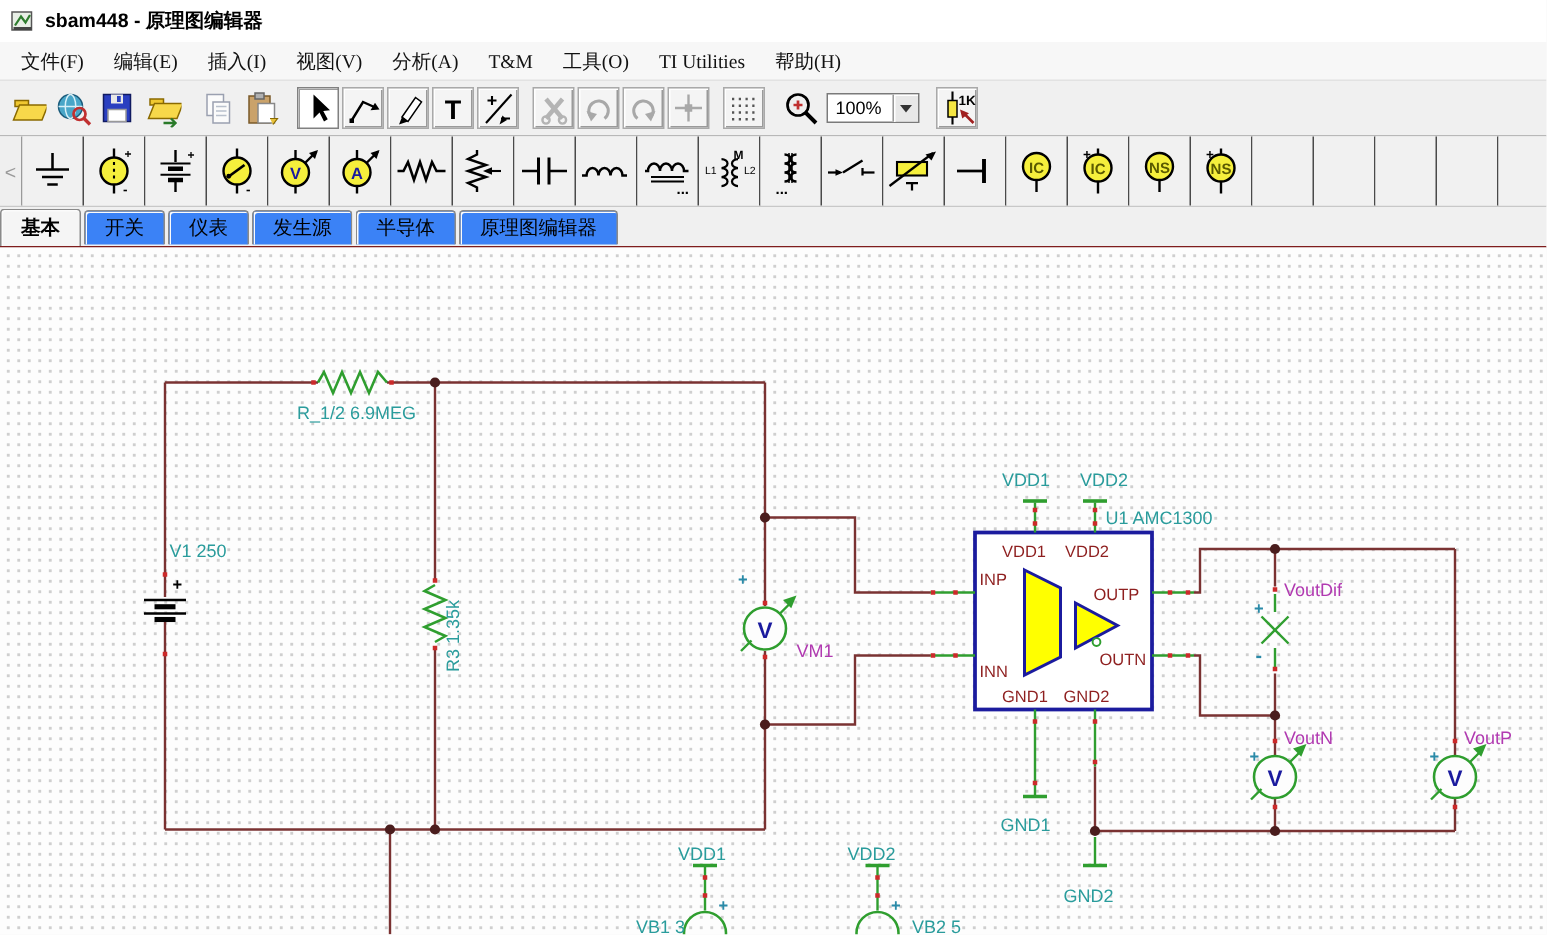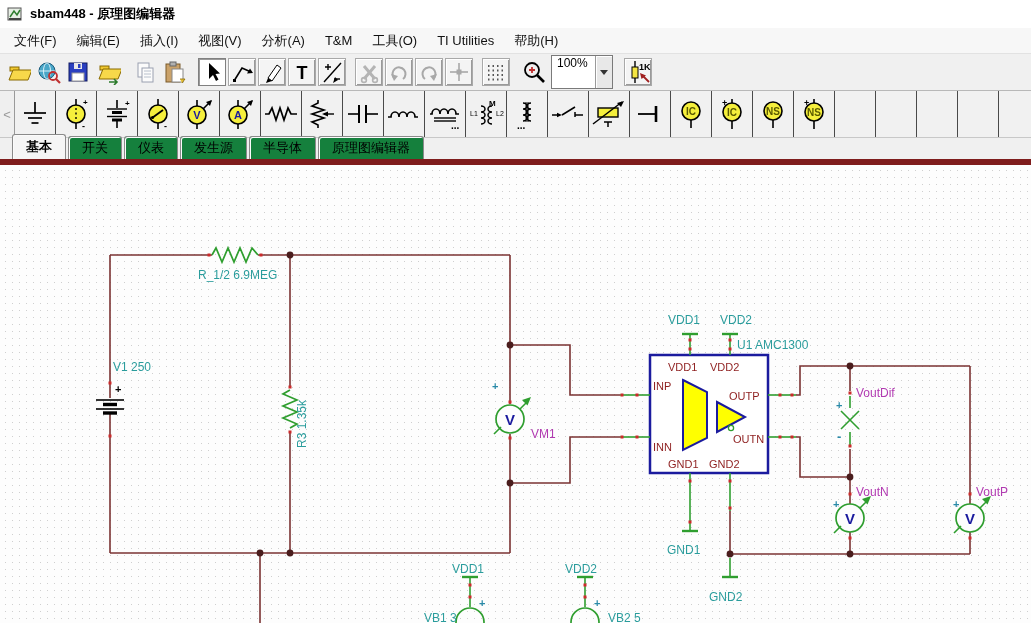--- a/index.html
+++ b/index.html
@@ -6,43 +6,43 @@
   html,body { width:1031px; height:623px; overflow:hidden; }
   body { font-family:"Liberation Sans","DejaVu Sans",sans-serif; background:#fff; position:relative; }
   #app { position:absolute; inset:0; width:1031px; height:623px; background:#f0f0f0; }
 
   
   .titlebar { height:28px; background:#ffffff; display:flex; align-items:center; padding-left:7px; }
   .title-text { font-size:13px; color:#000; margin-left:7px;font-weight:bold; }
 
   
   .menubar { height:26px; background:#f7f7f7; display:flex; align-items:center; padding-left:4px; border-bottom:1px solid #e2e2e2; }
-  .menu-item { font-size:13px; color:#111; padding:3px 10px; cursor:default; }
+  .menu-item { font-size:13px; color:#111; padding:3px 10px; cursor:default;font-family:Liberation Serif, serif; }
 
   
   .toolbar { height:37px; background:#f0f0f0; display:flex; align-items:center; padding-left:3px; border-bottom:1px solid #b8b8b8; }
   .tb-btn { width:28px; height:28px; display:flex; align-items:center; justify-content:center; margin:0 1px; border:1px solid transparent; }
   .tb-btn.raised { border:1px solid #a9a9a9; background:#f4f4f4; box-shadow:inset 1px 1px 0 #ffffff, inset -1px -1px 0 #9a9a9a; }
   .tb-btn.active { background:#ffffff; box-shadow:inset 1px 1px 0 #9a9a9a, inset -1px -1px 0 #ffffff; border:1px solid #808080; }
   .tb-sep { width:7px; height:28px; }
-  .combo { width:62px; height:34px; background:#fff; border:1px solid #7a7a7a; display:flex; align-items:flex-start; margin:0 3px; }
+  .combo { width:62px; height:20px; background:#fff; border:1px solid #7a7a7a; display:flex; align-items:center; margin:0 3px; }
   .combo-text { flex:1; font-size:12px; padding-left:5px; color:#000; }
   .combo-btn { width:17px; height:100%; background:#e8e8e8; border-left:1px solid #9a9a9a; display:flex; align-items:center; justify-content:center; box-shadow:inset 1px 1px 0 #fff; }
   .combo-arrow { width:0; height:0; border-left:4px solid transparent; border-right:4px solid transparent; border-top:5px solid #333; }
 
   
   .compbar { height:47px; background:#f0f0f0; display:flex; align-items:stretch; border-bottom:1px solid #c8c8c8; }
   .comp-scroll { width:15px; display:flex; align-items:center; justify-content:center; color:#9a9a9a; font-size:13px; border-right:1px solid #9a9a9a; background:#efefef; }
   .comp-cell { width:41px; display:flex; align-items:center; justify-content:center; border-right:1px solid #4a4a4a; background:#f1f1f1; }
   .comp-cell svg { display:block; }
 
   
-  .tabstrip { height:27px; background:#f0f0f0; display:flex; align-items:flex-end; padding-left:12px; border-bottom:6px solid #7f1d1d; }
+  .tabstrip { height:27px; background:#f0f0f0; display:flex; align-items:center; padding-left:0; border-bottom:1px solid #7f1d1d; }
   .tab { height:23px; display:flex; align-items:center; padding:0 13px; font-size:13px; color:#000;
-         border:1px solid #8a8a8a; border-bottom:none; border-radius:3px 3px 0 0; background:#15803d; margin-right:2px; box-shadow:inset 1px 1px 0 #fbfbfb; }
+         border:1px solid #8a8a8a; border-bottom:none; border-radius:3px 3px 0 0; background:#3b82f6; margin-right:2px; box-shadow:inset 1px 1px 0 #fbfbfb; }
   .tab.active { background:#f5f5f5; height:25px; font-weight:bold; }
 
   
   .canvas { position:absolute; left:0; top:165px; width:1031px; height:458px;
             background-color:#fdfdfd;
             background-image:radial-gradient(#cfcfcf 0.9px, transparent 0.9px);
             background-size:7px 7px; background-position:2px 2px; }
   .canvas svg { position:absolute; left:0; top:0; }
   svg text { font-family:"Liberation Sans","DejaVu Sans",sans-serif; }
   .lbl-teal { fill:#2a9c9c; font-size:12px; }

